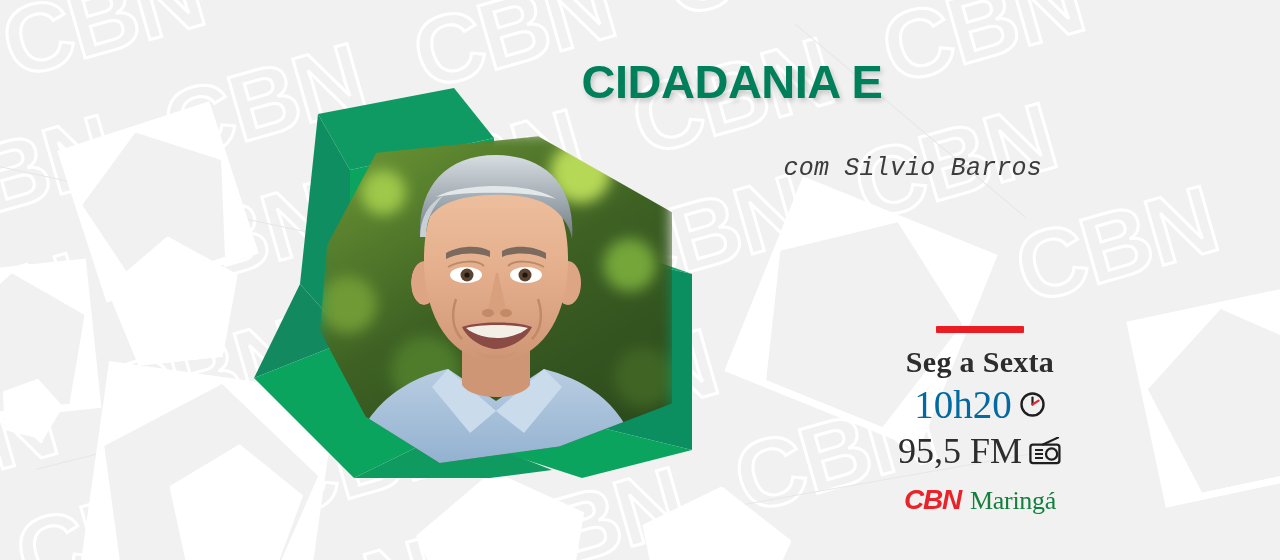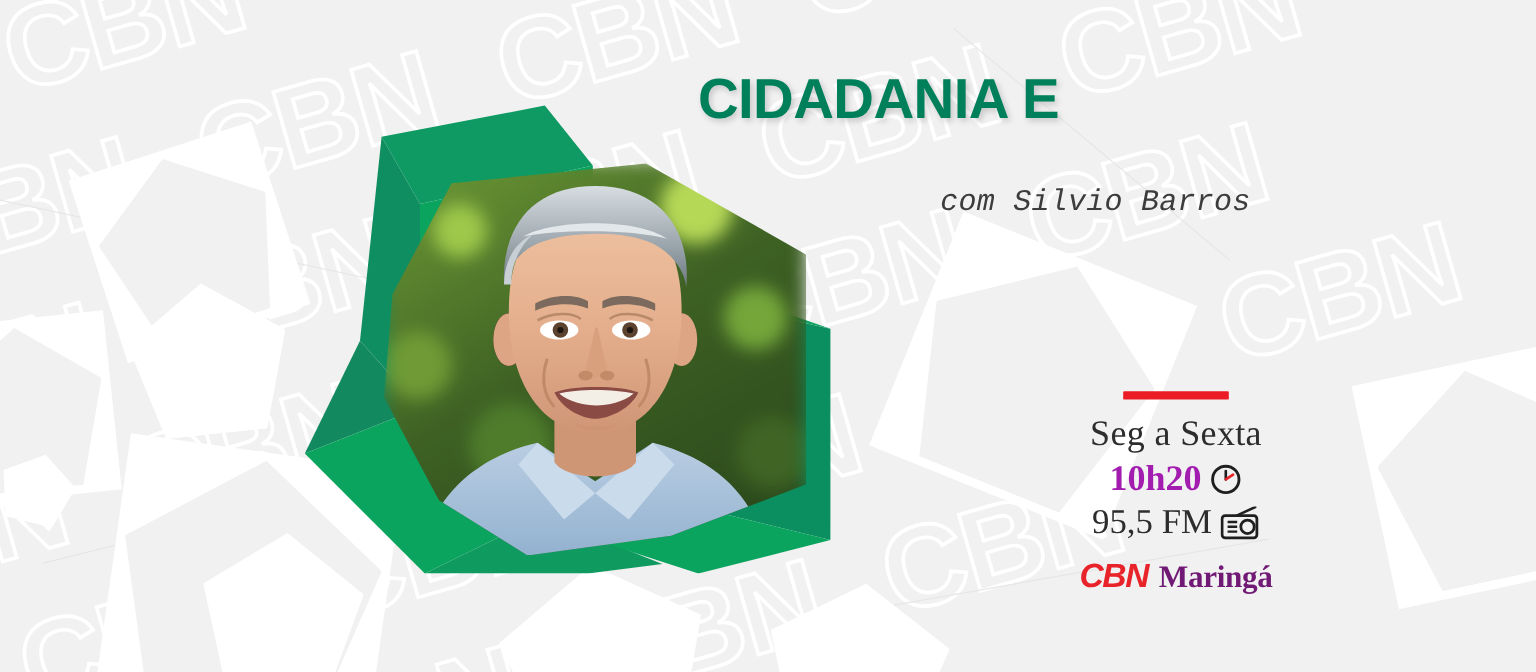--- a/index.html
+++ b/index.html
@@ -147,43 +147,43 @@
   }
   #red-rule {
     width: 88px; height: 7px;
     background: #ec1c24;
     margin: 0 auto 12px auto;
     border-radius: 1px;
   }
   #days {
     font-family: "Liberation Serif", serif;
     font-size: 30px;
-    font-weight: 400;
+    font-weight: 700;
     color: #2d2d2d;
     line-height: 34px;
     letter-spacing: 0.3px;
   }
   .line-with-icon {
     display: flex;
     align-items: center;
     justify-content: center;
     gap: 7px;
     margin-top: 3px;
   }
   #time {
     font-family: "Liberation Serif", serif;
-    font-weight: 700;
-    font-size: 30px;
-    color: #a21caf;
+    font-weight: 400;
+    font-size: 39px;
+    color: #0369a1;
     letter-spacing: 0px;
   }
   #freq {
     font-family: "Liberation Serif", serif;
     font-weight: 400;
-    font-size: 29px;
+    font-size: 36px;
     color: #2d2d2d;
   }
   .icon-svg { display: block; }
 
   
   #station-logo {
     display: flex;
     align-items: baseline;
     justify-content: center;
     gap: 9px;
@@ -192,23 +192,23 @@
   #station-cbn {
     font-family: "Liberation Sans", sans-serif;
     font-weight: 700;
     font-style: italic;
     font-size: 28px;
     color: #e8232a;
     letter-spacing: -1.2px;
   }
   #station-city {
     font-family: "Liberation Serif", serif;
-    font-weight: 700;
+    font-weight: 400;
     font-size: 26px;
-    color: #701a75;
+    color: #15803d;
     letter-spacing: -0.3px;
   }
 </style>
 </head>
 <body>
 
 <div id="banner">
 
   <div class="bg-layer">
     <div class="wm-wrap">

